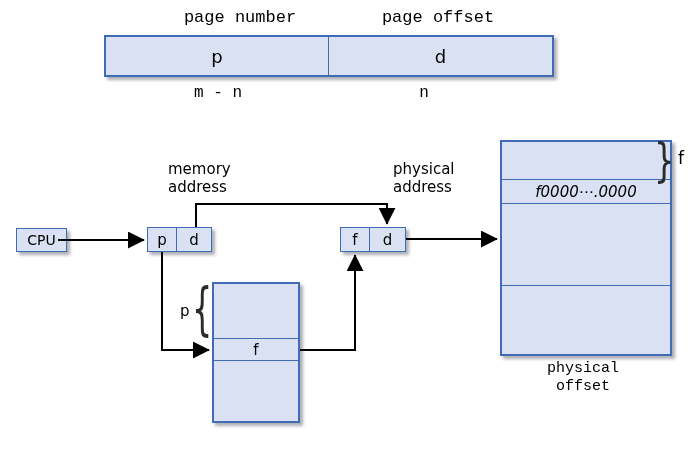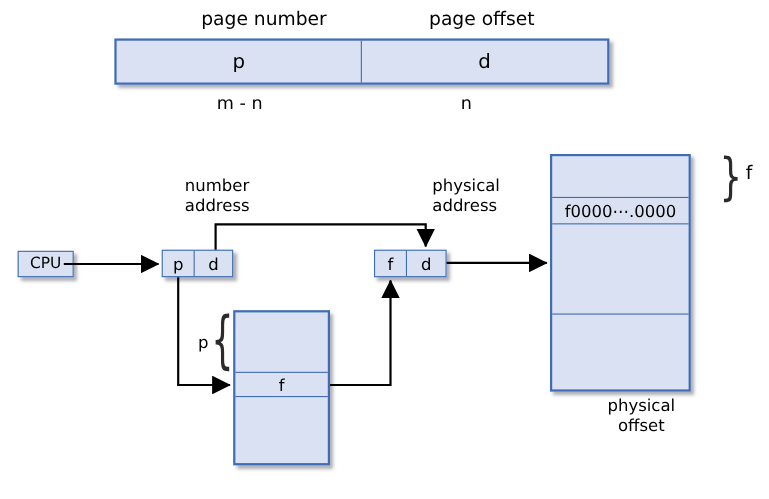--- a/index.html
+++ b/index.html
@@ -9,21 +9,21 @@
     font-family:"DejaVu Sans","Liberation Sans",sans-serif;color:#000;
   }
   .box{
     position:absolute;background:#d9e1f2;border:2px solid #3f6cb5;
     box-shadow:3px 3px 3px rgba(105,110,120,0.55);
   }
   .cells{display:flex;width:100%;height:100%;}
   .cell{display:flex;align-items:center;justify-content:center;}
   .cell.first{border-right:1.5px solid #3f6cb5;}
   .lbl{position:absolute;line-height:1.2;white-space:pre;}
-  .center{text-align:center;}
+  .center{text-align:center;font-family:Liberation Mono, monospace;}
   .row{width:100%;display:flex;align-items:center;justify-content:center;}
   .divb{border-bottom:1.5px solid #3f6cb5;}
   .brace{position:absolute;color:#2b2b2b;font-weight:400;transform-origin:left top;}
   svg.overlay{position:absolute;left:0;top:0;pointer-events:none;}
 </style>
 </head>
 <body>
 
 <div id="canvas">
 
@@ -33,21 +33,21 @@
   <div class="box" style="left:104px;top:35px;width:450px;height:42px;">
     <div class="cells">
       <div class="cell first" style="width:50%;font-size:18px;">p</div>
       <div class="cell" style="flex:1;font-size:18px;">d</div>
     </div>
   </div>
 
   <div class="lbl center" style="left:158px;top:84px;width:120px;font-size:16px;">m - n</div>
   <div class="lbl center" style="left:364px;top:84px;width:120px;font-size:16px;">n</div>
 
-  <div class="lbl" style="left:168px;top:160px;font-size:15px;line-height:18px;"><span>number</span><br><span>address</span></div>
+  <div class="lbl" style="left:168px;top:160px;font-size:15px;line-height:18px;"><span>memory</span><br><span>address</span></div>
 
   <div class="lbl" style="left:393px;top:160px;font-size:15px;line-height:18px;"><span>physical</span><br><span>address</span></div>
 
   <div class="box" style="left:16px;top:228px;width:51px;height:24px;border-width:1.5px;">
     <div class="cells">
         <div class="cell" style="flex:1;font-size:14px;">CPU</div>
       </div>
   </div>
 
   <div class="box" style="left:147px;top:227px;width:65px;height:25px;border-width:1.5px;">
@@ -65,21 +65,21 @@
   </div>
 
   <div class="box" style="left:212px;top:282px;width:88px;height:141px;">
     <div class="row divb" style="height:55px;"></div>
     <div class="row divb" style="height:22px;font-size:15px;">f</div>
     <div class="row" style="flex:1;"></div>
   </div>
   <div class="brace" style="left:192px;top:281px;font-size:58px;line-height:56px;transform:scale(0.55,0.98);">{</div>
   <div class="lbl" style="left:180px;top:302px;font-size:15px;">p</div>
 
-  <div class="box" style="left:500px;top:140px;width:128px;height:216px;">
+  <div class="box" style="left:500px;top:140px;width:172px;height:216px;font-style:italic;">
     <div class="row divb" style="height:38px;"></div>
     <div class="row divb" style="height:24px;font-size:15px;">f0000⋯.0000</div>
     <div class="row divb" style="height:82px;"></div>
     <div class="row" style="flex:1;"></div>
   </div>
   <div class="brace" style="left:654px;top:138px;font-size:46px;line-height:44px;transform:scale(0.7,1);">}</div>
   <div class="lbl" style="left:678px;top:148px;font-size:17px;">f</div>
   <div class="lbl center" style="left:523px;top:360px;width:120px;font-size:15px;line-height:18px;"><span>physical</span><br><span>offset</span></div>
 
   <svg class="overlay" width="699" height="454" viewBox="0 0 699 454">

